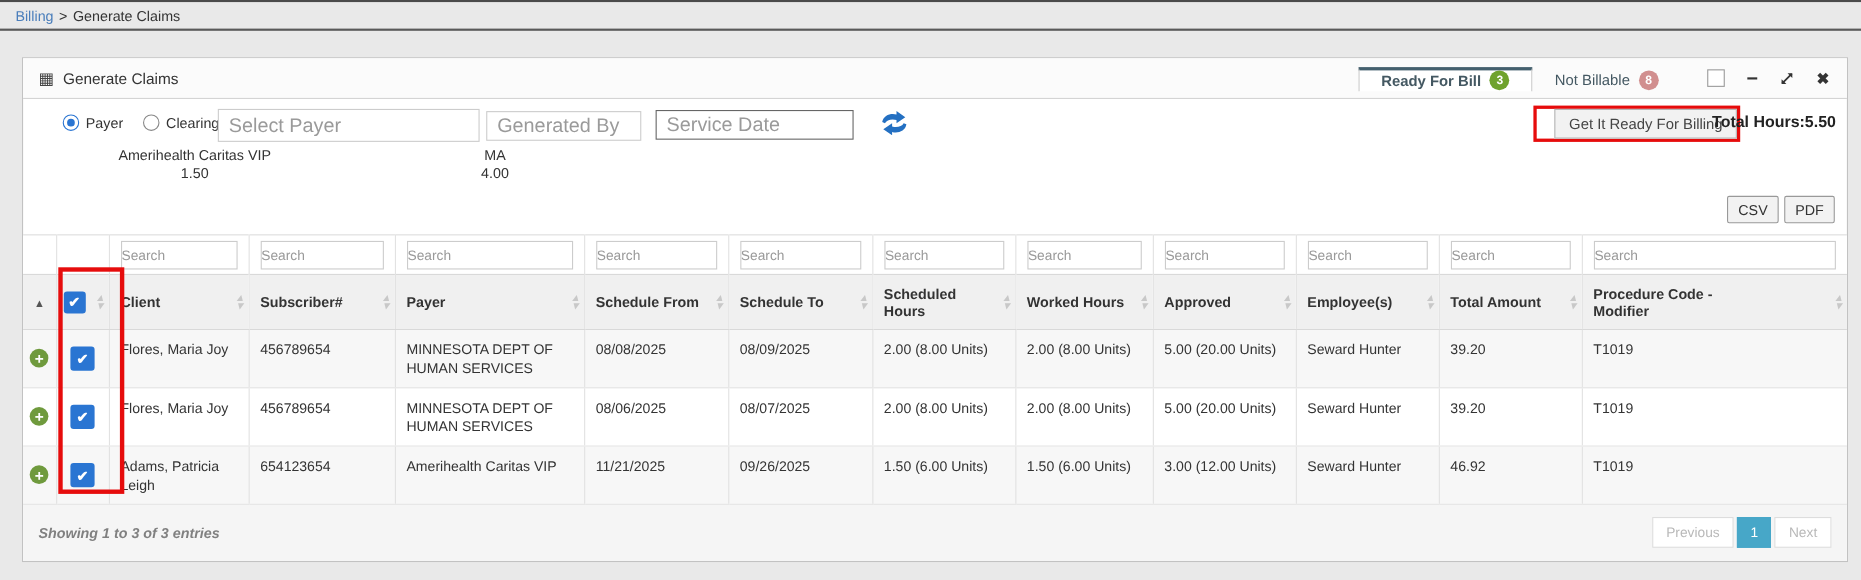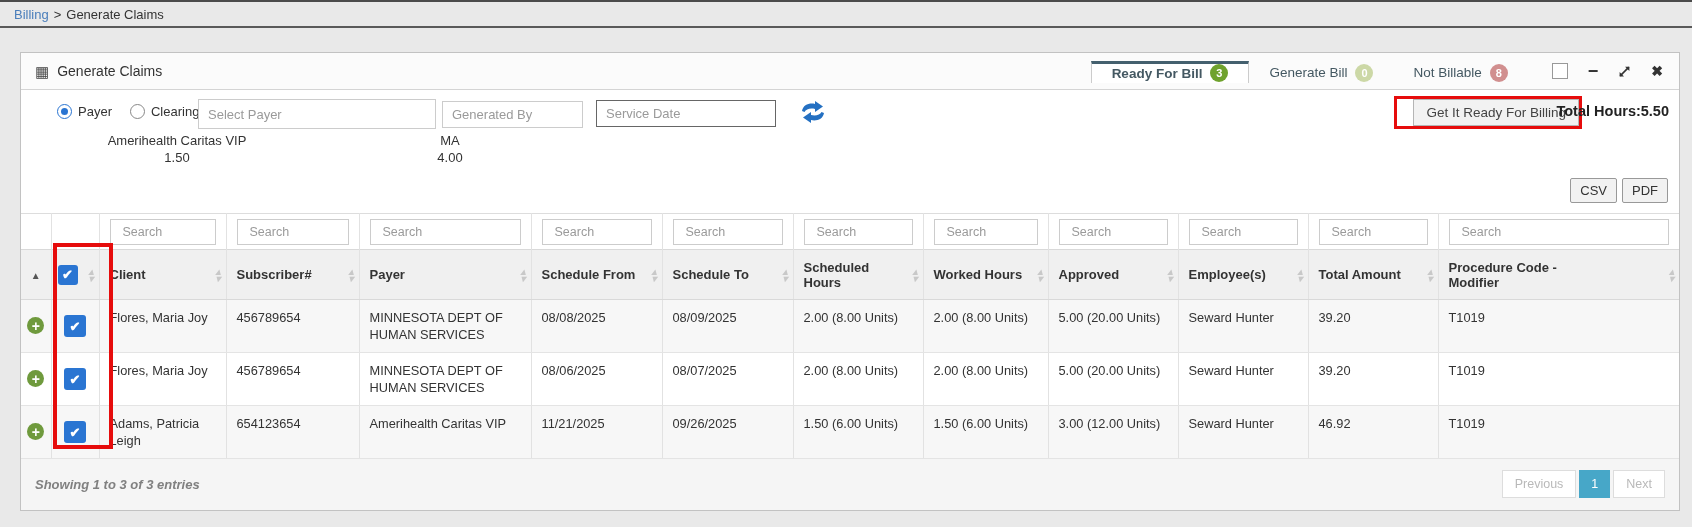--- a/index.html
+++ b/index.html
@@ -47,21 +47,21 @@
   .filter-section { position:relative; height:123px; font-size:13px; color:#333; }
   .radio-group { position:absolute; left:36px; top:14px; display:flex;
                  align-items:center; gap:6px; }
   .radio { width:15px; height:15px; border-radius:50%; border:1px solid #888;
            background:#fff; display:inline-block; position:relative; cursor:pointer; }
   .radio.checked { border:1px solid #2a75d2; }
   .radio.checked::after { content:""; position:absolute; inset:3px;
                           border-radius:50%; background:#2a75d2; }
   .rg-gap { width:6px; }
   .fl-input { position:absolute; border:1px solid #ccc; background:#fff;
-              font-size:13px; padding:4px 9px; color:#555;
+              font-size:18px; padding:4px 9px; color:#555;
               font-family:"Liberation Sans", sans-serif; }
   .fl-input::placeholder { color:#9a9a9a; opacity:1; }
   #select-payer  { left:177px; top:9px;  width:238px; height:30px; }
   #generated-by  { left:421px; top:11px; width:141px; height:27px; }
   #service-date  { left:575px; top:10px; width:180px; height:27px; border:1px solid #666; }
   .refresh { position:absolute; left:778px; top:10px; cursor:pointer; }
   .stat { position:absolute; text-align:center; line-height:17px; }
   .stat-1 { left:75px;  top:42px; width:162px; }
   .stat-2 { left:392px; top:42px; width:74px; }
   .anno-btn { position:absolute; right:97px; top:6px; border:3px solid #e60c0c; padding:0; }
@@ -75,21 +75,21 @@
              font-size:13px; color:#333; padding:4px 9px; cursor:pointer;
              font-family:"Liberation Sans", sans-serif; }
 
   
   .gc-table { width:100%; border-collapse:collapse; table-layout:fixed;
               background:#fff; border-top:1px solid #ddd; }
   .gc-table td, .gc-table th { border-left:1px solid #e2e2e2; }
   .gc-table td:first-child, .gc-table th:first-child { border-left:none; }
   .search-row td { padding:0; height:36px; vertical-align:middle; }
   .search-input { display:block; width:calc(100% - 20px); margin:0 auto;
-                  height:26px; border:1px solid #ccc; padding:4px 12px;
+                  height:26px; border:1px solid #ccc; padding:4px 0;
                   font-size:12.5px; color:#555; font-family:"Liberation Sans", sans-serif; }
   .search-input::placeholder { color:#9a9a9a; opacity:1; }
   .header-row th { background:#f0f0f0; border-top:1px solid #d9d9d9;
                    border-bottom:1px solid #d9d9d9; height:50px;
                    padding:8px 20px 8px 10px; text-align:left; font-size:13px;
                    color:#333; vertical-align:middle; position:relative; cursor:pointer; }
   .sort { position:absolute; right:5px; top:50%; transform:translateY(-50%);
           display:flex; flex-direction:column; align-items:center;
           font-size:10px; line-height:7px; color:#c8c8c8; font-style:normal; }
   .sorted-asc { font-size:10px; color:#555; }
@@ -140,24 +140,20 @@
         <span class="grid-glyph">▦</span>
         <span>Generate Claims</span>
       </div>
       <div class="ph-right">
         <div class="tabs">
           <div class="tab active">
             <span>Ready For Bill</span>
             <span class="badge green">3</span>
           </div>
           <div class="tab">
-            <span>Generate Bill</span>
-            <span class="badge pale">0</span>
-          </div>
-          <div class="tab">
             <span>Not Billable</span>
             <span class="badge rose">8</span>
           </div>
         </div>
         <div class="win-controls">
           <span class="wc-square"></span>
           <span class="wc-min">−</span>
           <span class="wc-exp">
             <svg width="13" height="13" viewBox="0 0 24 24">
               <path d="M4 20 L20 4" stroke="#333" stroke-width="3"></path>

